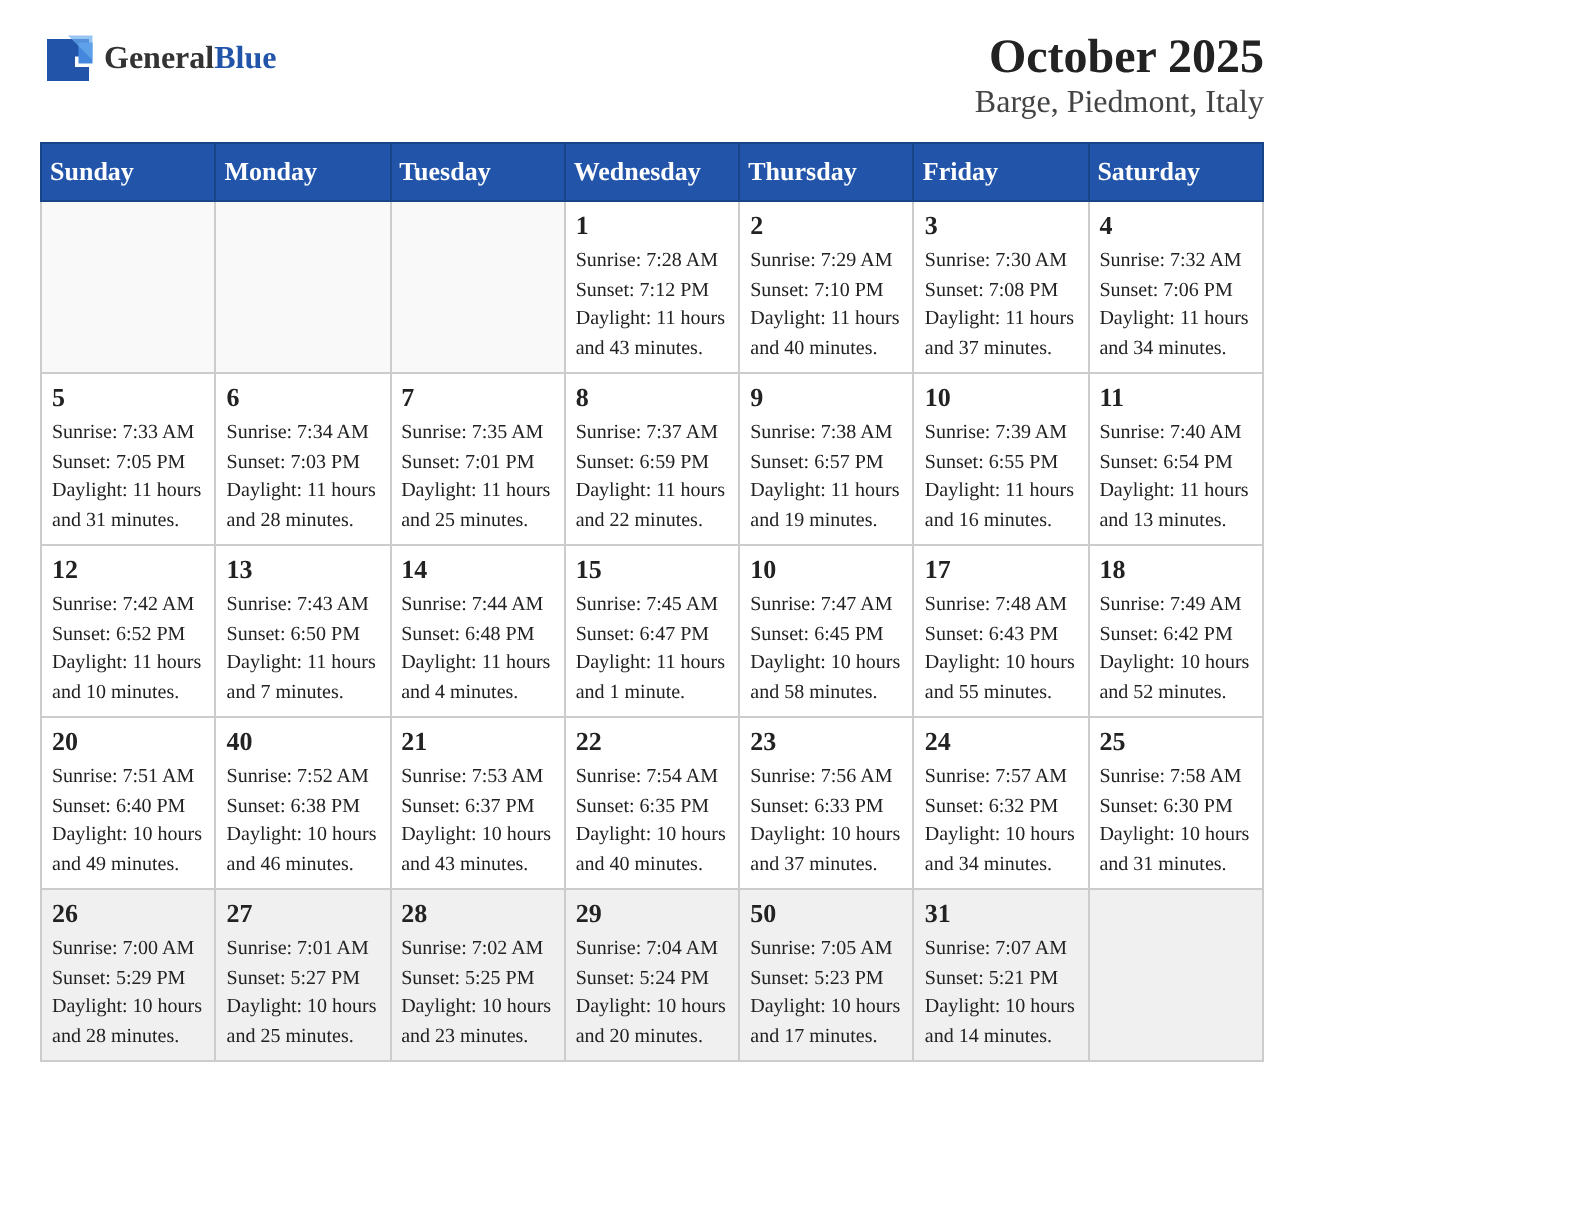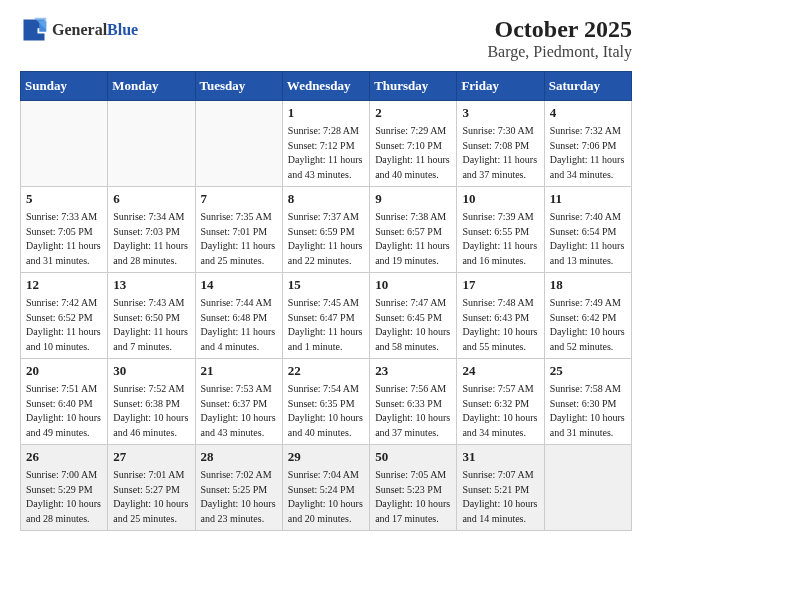--- a/index.html
+++ b/index.html
@@ -203,21 +203,21 @@
             <span class="day-num">18</span>
             <div class="day-detail">Sunrise: 7:49 AM<br>Sunset: 6:42 PM<br>Daylight: 10 hours and 52 minutes.</div>
           </td>
         </tr>
         <tr>
           <td>
             <span class="day-num">20</span>
             <div class="day-detail">Sunrise: 7:51 AM<br>Sunset: 6:40 PM<br>Daylight: 10 hours and 49 minutes.</div>
           </td>
           <td>
-            <span class="day-num">30</span>
+            <span class="day-num">40</span>
             <div class="day-detail">Sunrise: 7:52 AM<br>Sunset: 6:38 PM<br>Daylight: 10 hours and 46 minutes.</div>
           </td>
           <td>
             <span class="day-num">21</span>
             <div class="day-detail">Sunrise: 7:53 AM<br>Sunset: 6:37 PM<br>Daylight: 10 hours and 43 minutes.</div>
           </td>
           <td>
             <span class="day-num">22</span>
             <div class="day-detail">Sunrise: 7:54 AM<br>Sunset: 6:35 PM<br>Daylight: 10 hours and 40 minutes.</div>
           </td>

